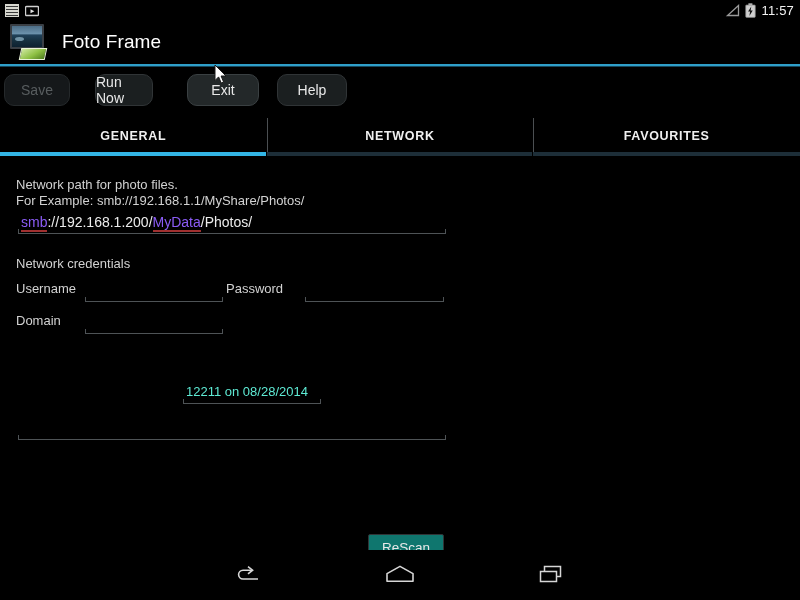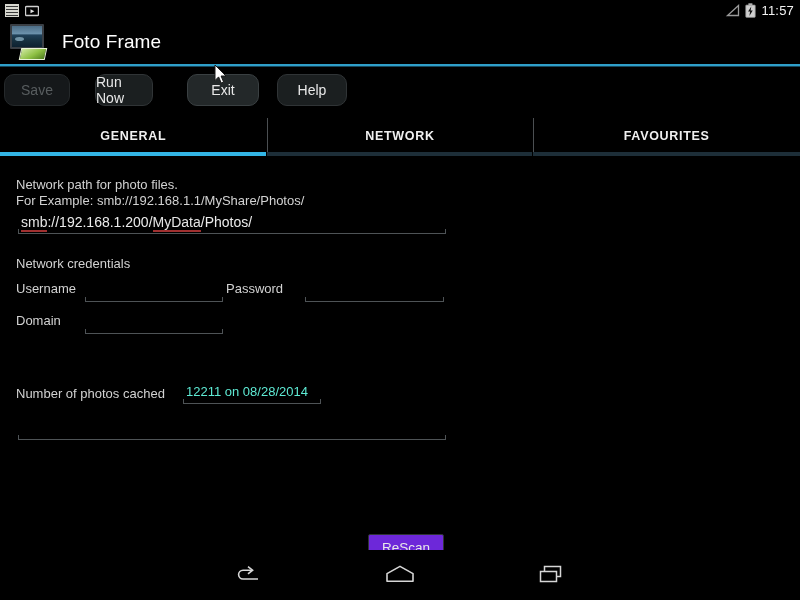--- a/index.html
+++ b/index.html
@@ -272,34 +272,34 @@
     line-height: 18px;
     white-space: nowrap;
     overflow: hidden;
   }
   .field-wrap > .fake-input.muted { color: #5eead4; font-size: 13px; }
 
   
   .sp {
     position: relative;
     display: inline;
-    color: #e5e5e5;
+    color: #8b5cf6;
   }
   .sp::after {
     content: "";
     position: absolute;
     left: 0; right: 0;
     bottom: -2px;
     height: 2px;
     background: #a03030;
   }
 
   .rescan-btn {
     position: absolute;
-    background: #6d28d9;
+    background: #0f766e;
     border: 1px solid #303436;
     border-radius: 2px;
     color: #e8e8e8;
     font-size: 13.5px;
     display: flex;
     align-items: center;
     justify-content: center;
     cursor: pointer;
     user-select: none;
   }
@@ -411,21 +411,20 @@
     <div class="lbl" style="left:226px; top:121px;">Password</div>
     <div class="field-wrap" style="left:305px; top:120px; width:139px; height:22px;">
       <input type="password" value="" style="">
     </div>
 
     <div class="lbl" style="left:16px; top:153px;">Domain</div>
     <div class="field-wrap" style="left:85px; top:152px; width:138px; height:22px;">
       <input type="text" value="" style="">
     </div>
 
-    <div class="lbl" style="left:16px; top:226px;">Number of photos cached</div>
     <div class="field-wrap" style="left:183px; top:222px; width:138px; height:22px;">
       <div class="fake-input muted">12211 on 08/28/2014</div>
     </div>
 
     <div class="rescan-btn" style="left:368px; top:374px; width:76px; height:27px;">ReScan</div>
 
     <div class="field-wrap" style="left:18px; top:258px; width:428px; height:22px;">
       <input type="text" value="" style="">
     </div>
 

